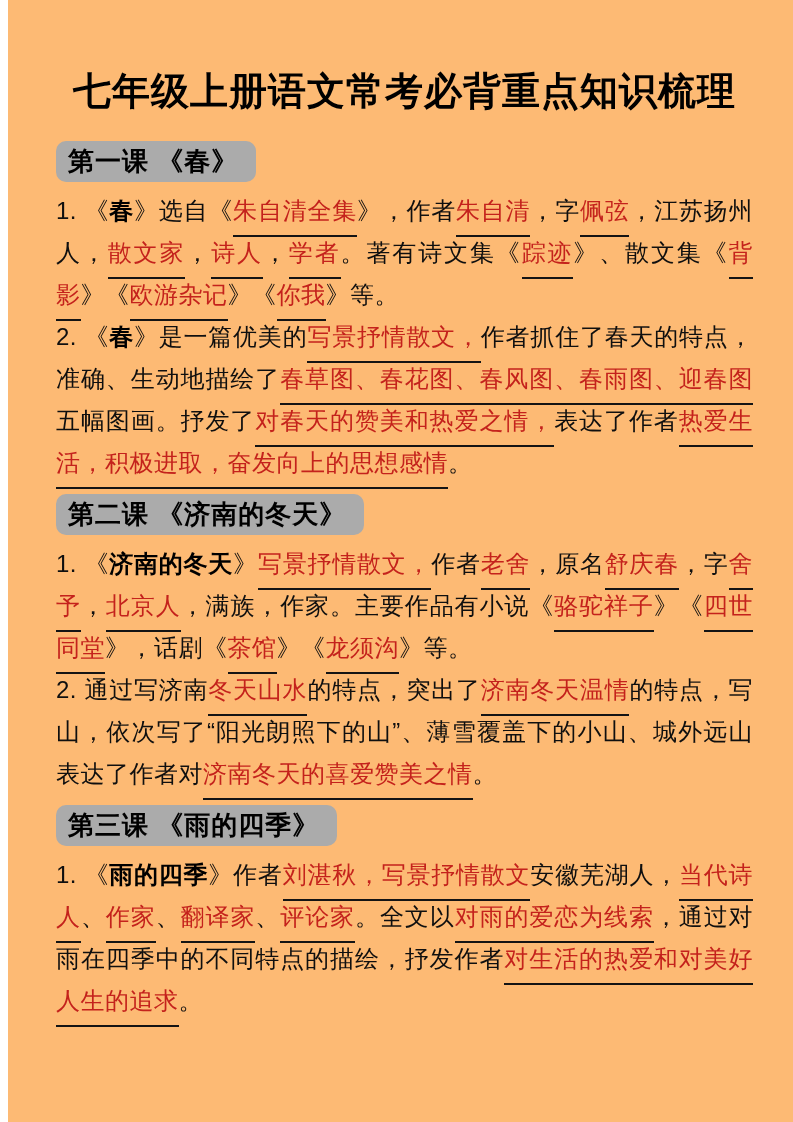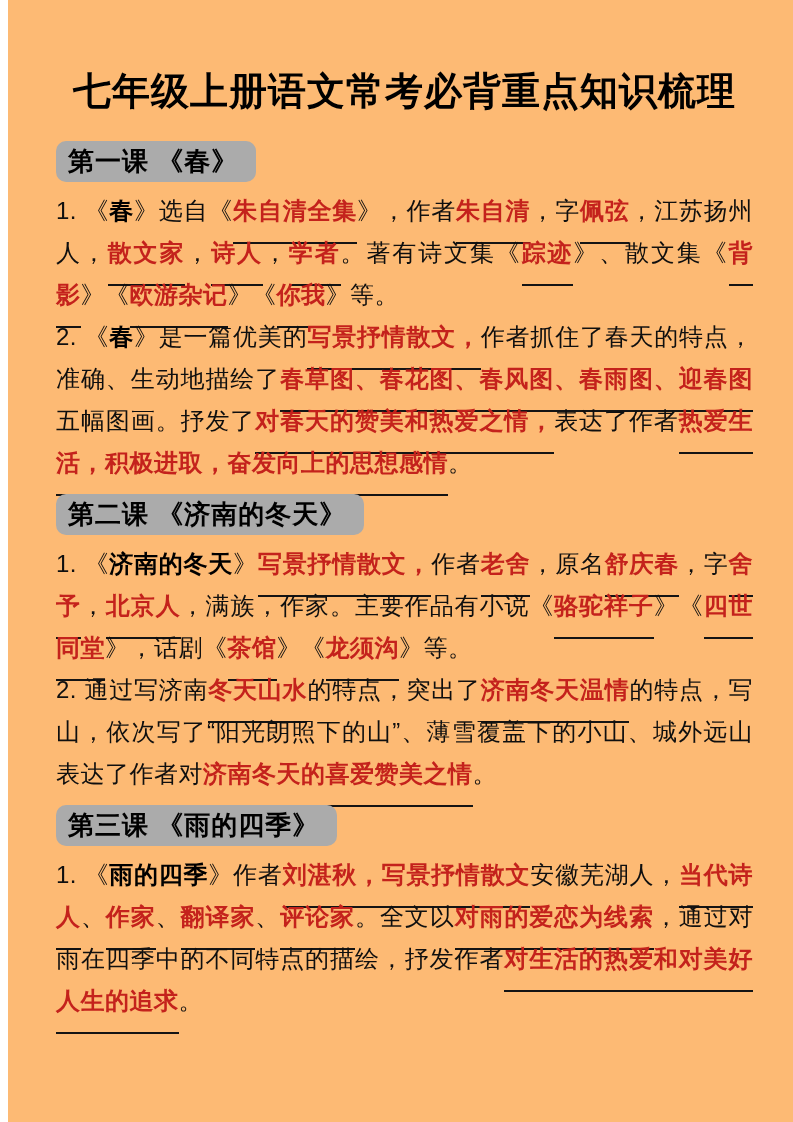--- a/index.html
+++ b/index.html
@@ -51,23 +51,23 @@
     line-height: 42px;
     text-align: justify;
     text-justify: inter-ideograph;
     letter-spacing: 0.5px;
     color: var(--ink);
   }
   .run-n { color: var(--ink); font-weight: 400; }
   .run-b { color: #000000; font-weight: 800; }
   .run-r {
     color: var(--red);
-    font-weight: 700;
+    font-weight: 400;
     border-bottom: 2px solid var(--underline);
-    padding-bottom: 18px;
+    padding-bottom: 11px;
   }
 </style>
 </head>
 <body>
 
 <div class="page">
   <div class="doc-title">七年级上册语文常考必背重点知识梳理</div>
   <div><div class="section-heading">第一课 《春》</div><p class="para"><span class="run-n">1. 《</span><span class="run-b">春</span><span class="run-n">》选自《</span><span class="run-r">朱自清全集</span><span class="run-n">》，作者</span><span class="run-r">朱自清</span><span class="run-n">，字</span><span class="run-r">佩弦</span><span class="run-n">，江苏扬州人，</span><span class="run-r">散文家</span><span class="run-n">，</span><span class="run-r">诗人</span><span class="run-n">，</span><span class="run-r">学者</span><span class="run-n">。著有诗文集《</span><span class="run-r">踪迹</span><span class="run-n">》、散文集《</span><span class="run-r">背影</span><span class="run-n">》《</span><span class="run-r">欧游杂记</span><span class="run-n">》《</span><span class="run-r">你我</span><span class="run-n">》等。</span></p><p class="para"><span class="run-n">2. 《</span><span class="run-b">春</span><span class="run-n">》是一篇优美的</span><span class="run-r">写景抒情散文，</span><span class="run-n">作者抓住了春天的特点，准确、生动地描绘了</span><span class="run-r">春草图、春花图、春风图、春雨图、迎春图</span><span class="run-n">五幅图画。抒发了</span><span class="run-r">对春天的赞美和热爱之情，</span><span class="run-n">表达了作者</span><span class="run-r">热爱生活，积极进取，奋发向上的思想感情</span><span class="run-n">。</span></p><div class="section-heading">第二课 《济南的冬天》</div><p class="para"><span class="run-n">1. 《</span><span class="run-b">济南的冬天</span><span class="run-n">》</span><span class="run-r">写景抒情散文，</span><span class="run-n">作者</span><span class="run-r">老舍</span><span class="run-n">，原名</span><span class="run-r">舒庆春</span><span class="run-n">，字</span><span class="run-r">舍予</span><span class="run-n">，</span><span class="run-r">北京人</span><span class="run-n">，满族，作家。主要作品有小说《</span><span class="run-r">骆驼祥子</span><span class="run-n">》《</span><span class="run-r">四世同堂</span><span class="run-n">》，话剧《</span><span class="run-r">茶馆</span><span class="run-n">》《</span><span class="run-r">龙须沟</span><span class="run-n">》等。</span></p><p class="para"><span class="run-n">2. 通过写济南</span><span class="run-r">冬天山水</span><span class="run-n">的特点，突出了</span><span class="run-r">济南冬天温情</span><span class="run-n">的特点，写山，依次写了“阳光朗照下的山”、薄雪覆盖下的小山、城外远山表达了作者对</span><span class="run-r">济南冬天的喜爱赞美之情</span><span class="run-n">。</span></p><div class="section-heading">第三课 《雨的四季》</div><p class="para"><span class="run-n">1. 《</span><span class="run-b">雨的四季</span><span class="run-n">》作者</span><span class="run-r">刘湛秋，</span><span class="run-r">写景抒情散文</span><span class="run-n">安徽芜湖人，</span><span class="run-r">当代诗人</span><span class="run-n">、</span><span class="run-r">作家</span><span class="run-n">、</span><span class="run-r">翻译家</span><span class="run-n">、</span><span class="run-r">评论家</span><span class="run-n">。全文以</span><span class="run-r">对雨的爱恋为线索</span><span class="run-n">，通过对雨在四季中的不同特点的描绘，抒发作者</span><span class="run-r">对生活的热爱和对美好人生的追求</span><span class="run-n">。</span></p></div>
 </div>
 

